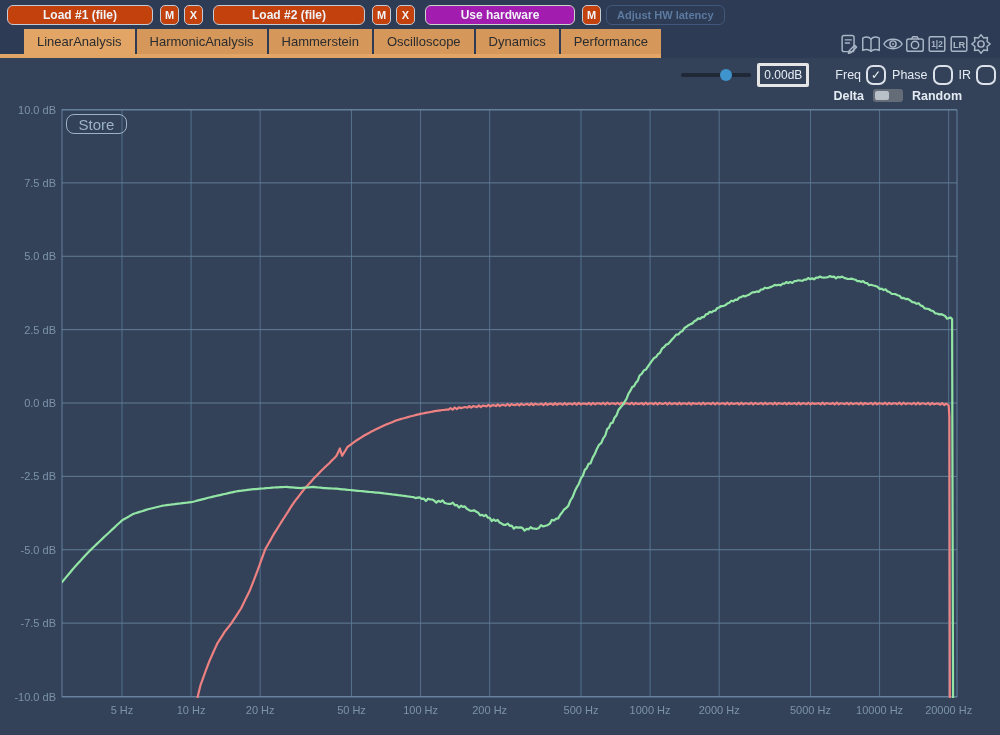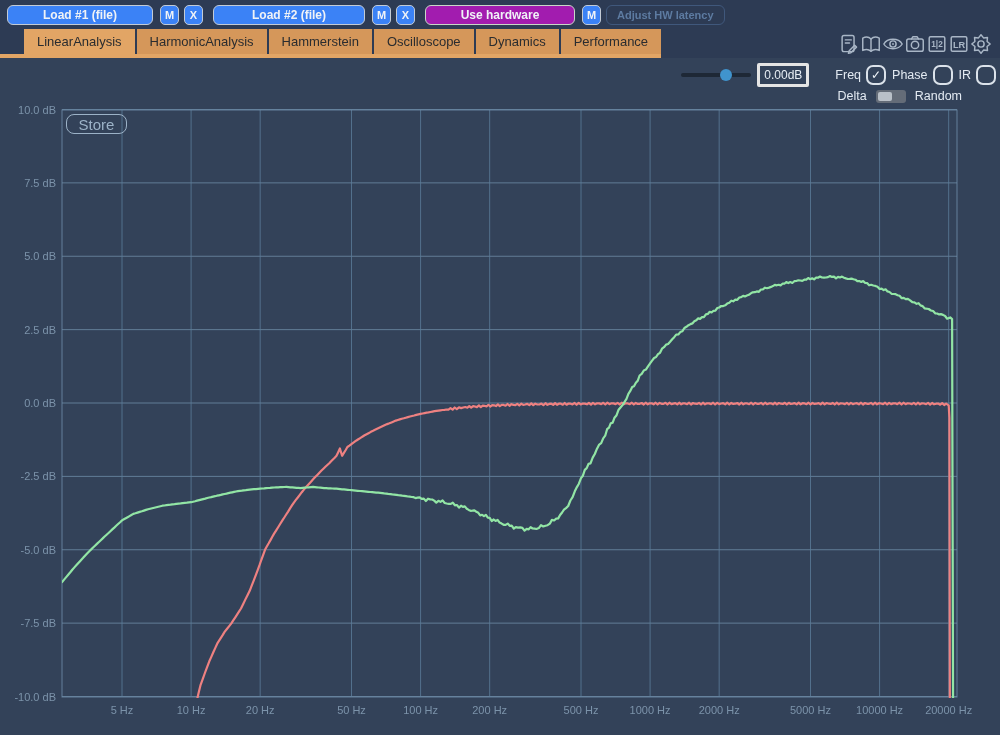--- a/index.html
+++ b/index.html
@@ -9,21 +9,21 @@
     font-family:"Liberation Sans",sans-serif;
     -webkit-font-smoothing:antialiased;
   }
   
   .topbar{
     position:absolute;left:0;top:0;width:1000px;height:29px;
     background:#2d3b54;display:flex;align-items:center;
     padding-left:7px;box-sizing:border-box;
   }
   .btn{
-    height:20px;background:#3b82f6;border:1px solid #c3cbd5;border-radius:6px;
+    height:20px;background:#c2410c;border:1px solid #c3cbd5;border-radius:6px;
     color:#f0f3f7;font-weight:bold;font-size:12px;
     display:flex;align-items:center;justify-content:center;
     box-sizing:border-box;cursor:default;white-space:nowrap;
   }
   .btn-load{width:146px;margin-right:7px;}
   .btn-load2{width:152px;margin-right:7px;}
   .btn-sq{width:19px;margin-right:5px;border-radius:5px;font-size:11px;}
   .mr10{margin-right:10px;}
   .btn-hw{width:150px;background:#a21caf;border-color:#c9d6c9;margin-right:7px;}
   .btn-adj{background:transparent;border-color:#40587c;color:#5d7ba1;font-size:11px;padding:0 10px;}
@@ -61,21 +61,21 @@
     margin-right:26px;background:transparent;
   }
   .ctl-label{color:#e3eaf2;font-size:12.5px;margin-right:5px;}
   .cbx{
     width:20px;height:20px;border:2px solid #dbe2ea;border-radius:7px;
     box-sizing:border-box;margin-right:6px;
     display:flex;align-items:center;justify-content:center;
     color:#eef3f8;font-size:12px;cursor:default;
   }
   .cbx:last-child{margin-right:0;}
-  .ctl-row2{position:absolute;top:31px;right:38px;display:flex;align-items:flex-end;}
+  .ctl-row2{position:absolute;top:31px;right:38px;display:flex;align-items:flex-start;font-weight:bold;}
   .ctl-row2 .ctl-label{margin-right:0;}
   .toggle{width:30px;height:13px;background:#646c78;border-radius:3px;position:relative;margin:0 9px;}
   .toggle-knob{position:absolute;left:2px;top:2px;width:14px;height:9px;background:#b9c0c8;border-radius:2px;}
 </style>
 </head>
 <body>
 
 <div class="topbar">
   <div class="btn btn-load">Load #1 (file)</div>
   <div class="btn btn-sq">M</div>

